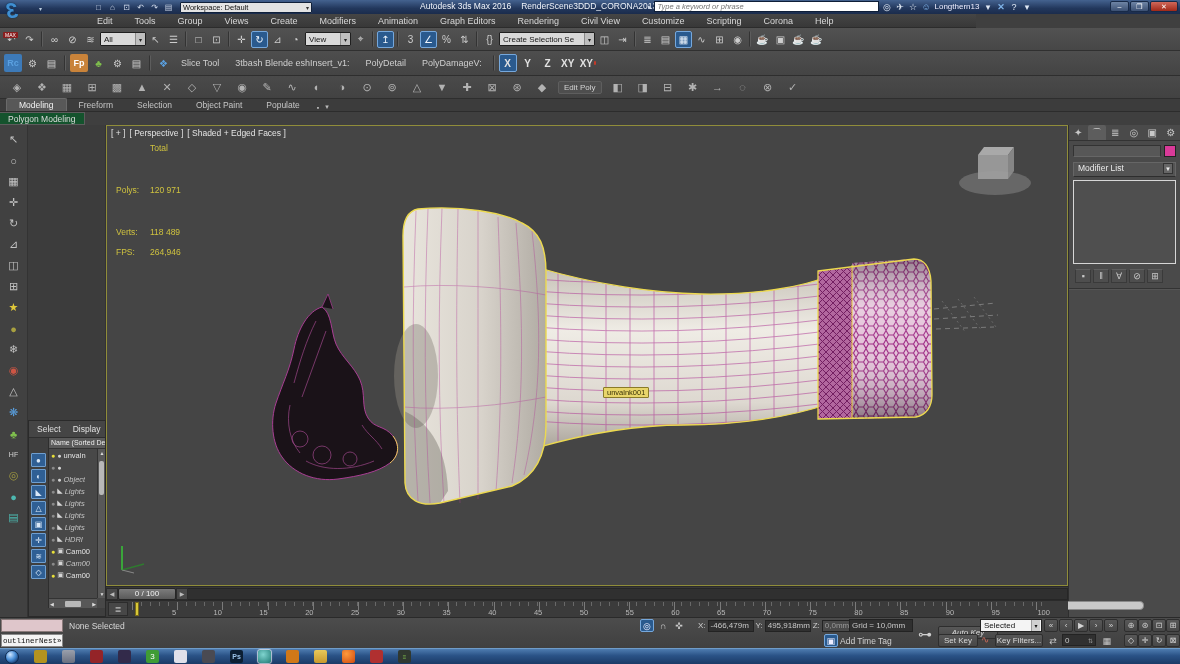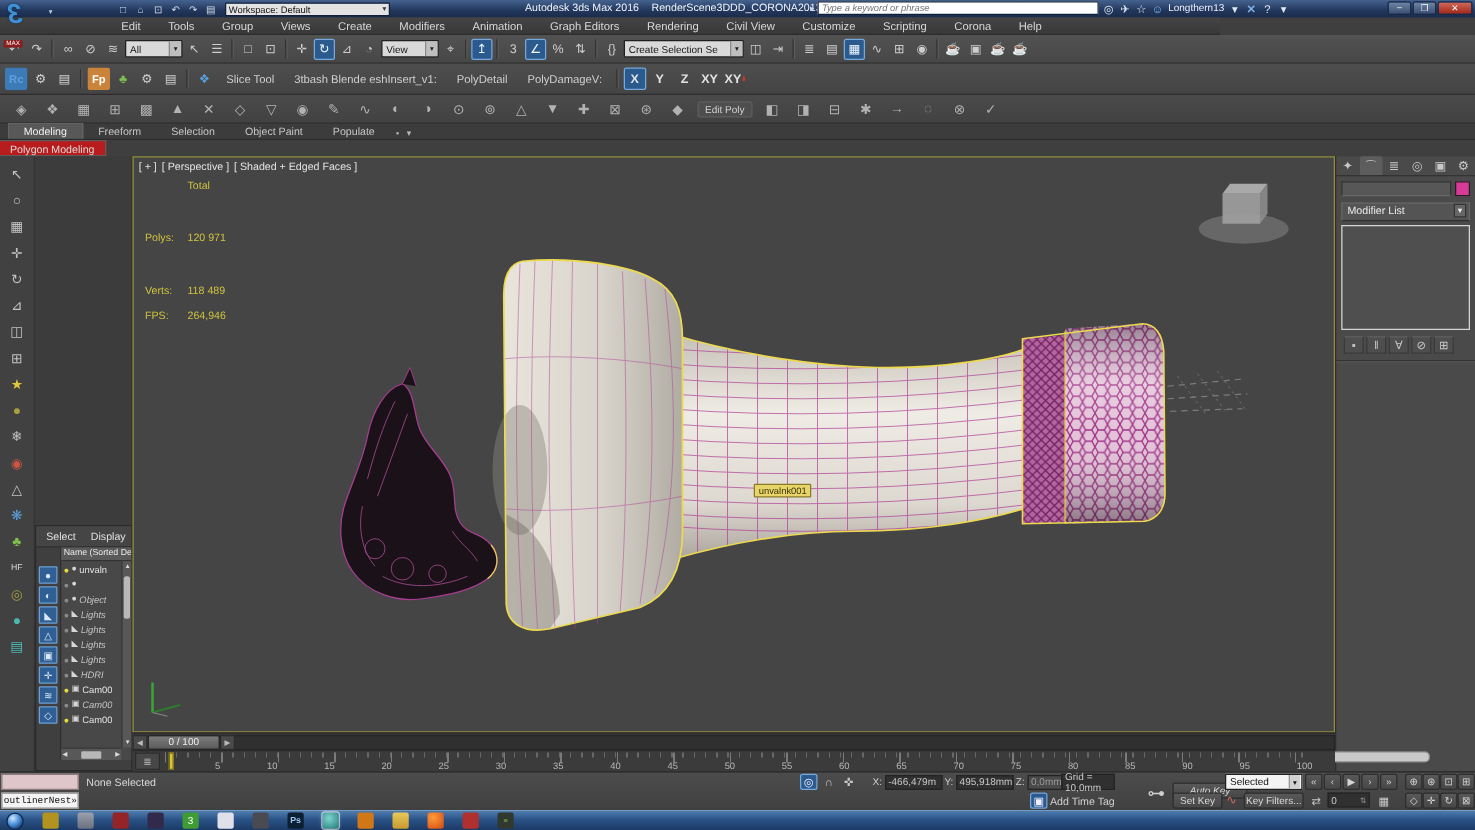--- a/index.html
+++ b/index.html
@@ -67,21 +67,21 @@
   #ribbonicons{left:0;top:76px;width:1180px;height:23px;background:linear-gradient(#4a4a4a,#424242);
      display:flex;align-items:center;gap:7px;padding-left:8px;border-bottom:1px solid #2e2e2e;}
   .ri{width:18px;height:18px;display:flex;align-items:center;justify-content:center;color:#b2b2b2;font-size:11px;}
   #editpolychip{font-size:8px;color:#d2d2d2;background:#4e4e4e;border:1px solid #5e5e5e;padding:1px 5px;border-radius:2px;white-space:nowrap;}
   #ribbontabs{left:0;top:99px;width:1180px;height:13px;background:#3c3c3c;display:flex;align-items:flex-end;
      gap:2px;padding-left:6px;border-bottom:1px solid #2c2c2c;}
   .rtab{font-size:8.5px;color:#c6c6c6;padding:1px 12px;}
   .rtab.active{background:#585858;color:#f2f2f2;border:1px solid #6a6a6a;border-bottom:none;border-radius:2px 2px 0 0;}
   .rtabx{font-size:7px;color:#bbb;padding:0 3px;}
   #panelband{left:0;top:112px;width:1180px;height:13px;background:#3f3f3f;display:flex;align-items:center;}
-  #pmchip{font-size:8.5px;color:#dcdcdc;background:#b91c1c;border:1px solid #5c5c5c;border-left:none;
+  #pmchip{font-size:8.5px;color:#dcdcdc;background:#14532d;border:1px solid #5c5c5c;border-left:none;
      padding:0 8px;height:13px;display:flex;align-items:center;}
 
   
   #leftstrip{left:0;top:125px;width:28px;height:492px;background:#414141;border-right:1px solid #333;
      display:flex;flex-direction:column;align-items:center;padding-top:4px;}
   .li{width:20px;height:19px;margin:1px 0;display:flex;align-items:center;justify-content:center;color:#c2c2c2;font-size:11px;}
   .li.green{color:#7fbf4d;}.li.blue{color:#5aa0e0;}.li.yellow{color:#e0c83a;}.li.teal{color:#4db8b0;}
   .li.red{color:#cc5544;}.li.olive{color:#a8a040;}.li.tag{font-size:7px;color:#d5d5d5;letter-spacing:0;}
   #leftbg{left:28px;top:125px;width:78px;height:295px;background:#3c3c3c;border-right:1px solid #333;}
 
@@ -167,21 +167,21 @@
   .sico.active{background:#2a5a8e;border-color:#76a8dc;color:#eef;}
   #msline1{left:1px;top:1px;width:62px;height:13px;background:#dfc6cb;border:1px solid #8a7a7a;}
   #msline2{left:1px;top:16px;width:62px;height:13px;background:#f4f4f4;border:1px solid #8a8a8a;
      font-family:"Liberation Mono",monospace;font-size:7.5px;color:#111;display:flex;align-items:center;padding:0 1px;overflow:hidden;}
   #statusline{left:66px;top:1px;width:572px;height:13px;font-size:8.5px;color:#d8d8d8;display:flex;align-items:center;padding-left:3px;}
   #promptline{left:66px;top:16px;width:560px;height:13px;font-size:8.5px;color:#d8d8d8;display:flex;align-items:center;padding-left:3px;}
   #midicons{left:640px;top:1px;display:flex;gap:2px;}
   #coords{left:698px;top:1px;display:flex;gap:2px;align-items:center;height:13px;font-size:8px;color:#cfcfcf;}
   .cfld{width:46px;}
   .cfldz{width:40px;background:#4a4a4a;color:#9a9a9a;}
-  #gridbox{left:849px;top:1px;width:43px;height:13px;font-size:8px;}
+  #gridbox{left:849px;top:1px;width:64px;height:13px;font-size:8px;}
   #timetagico{left:824px;top:16px;}
   #timetag{left:840px;top:16px;width:78px;height:13px;font-size:8.5px;color:#d0d0d0;display:flex;align-items:center;}
   #keyico{left:916px;top:2px;width:18px;height:27px;color:#cfcfcf;font-size:14px;display:flex;align-items:center;justify-content:center;}
   #autokey{left:938px;top:8px;width:60px;font-style:italic;}
   #setkey{left:938px;top:16px;width:40px;}
   #selectedd{left:980px;top:1px;width:62px;height:13px;background:#f4f4f4;color:#111;font-size:8px;
      border:1px solid #222;display:flex;align-items:center;justify-content:space-between;padding:0 1px 0 3px;}
   #selectedd .caret{font-size:6px;background:#d0d0d0;border-left:1px solid #999;width:9px;height:11px;display:flex;align-items:center;justify-content:center;}
   #waveico{left:981px;top:16px;color:#cc6a5a;font-size:10px;}
   #keyfilters{left:995px;top:16px;width:48px;}

